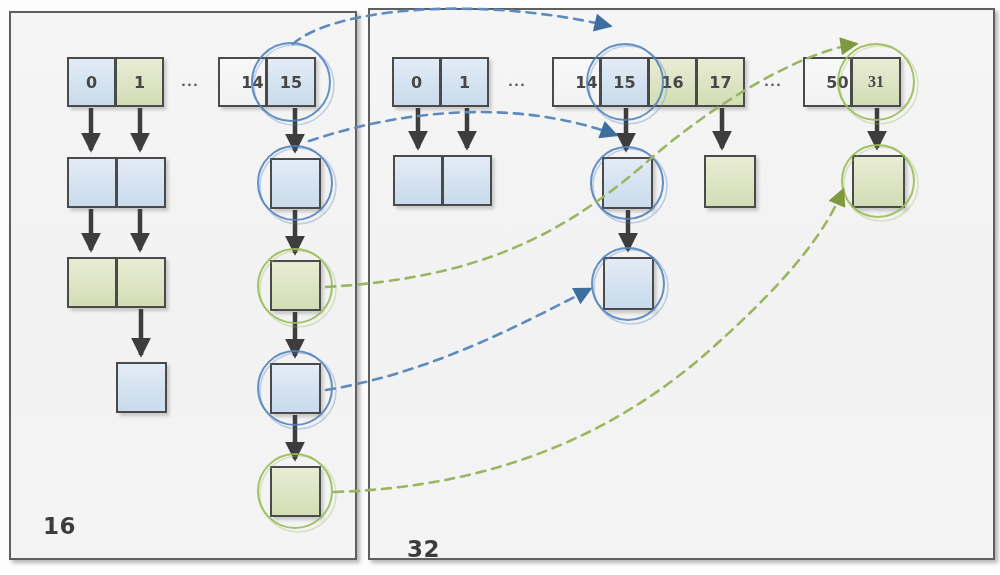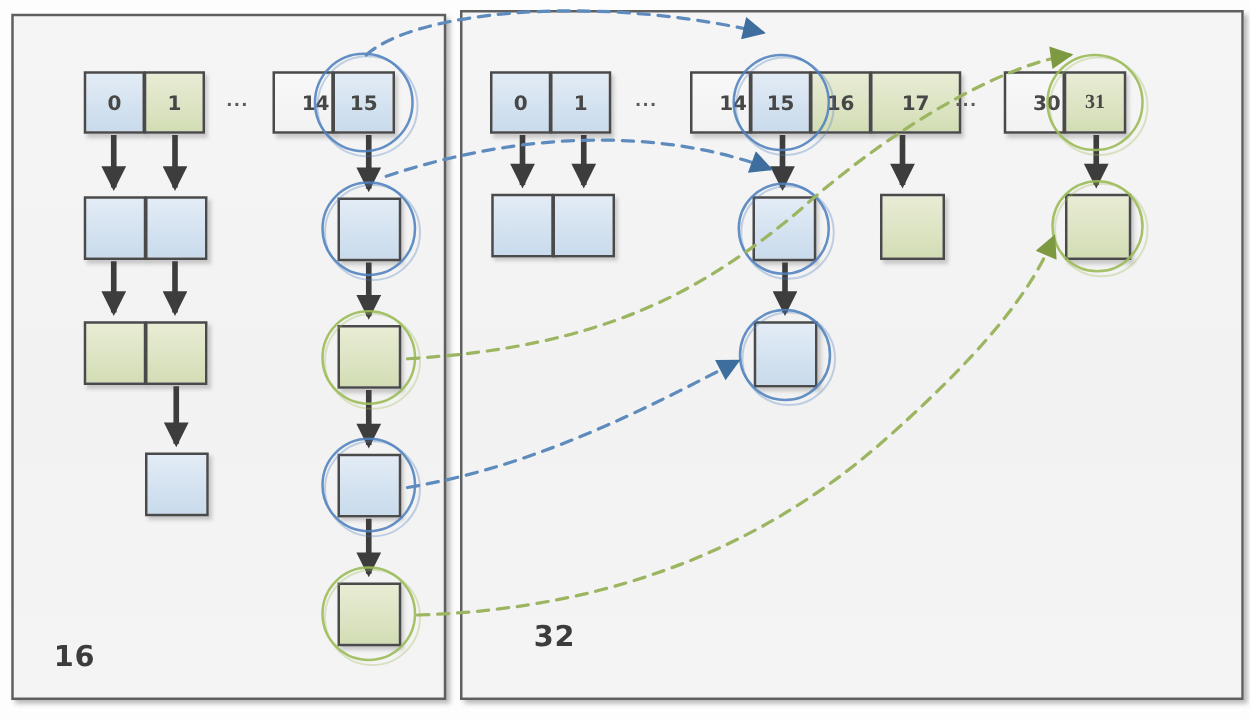--- a/index.html
+++ b/index.html
@@ -36,31 +36,31 @@
   <div class="box green" style="left:67px;top:257px;width:50px;height:51px;"></div>
   <div class="box green" style="left:116px;top:257px;width:50px;height:51px;"></div>
   <div class="box blue" style="left:116px;top:362px;width:51px;height:51px;"></div>
 
   <div class="box blue" style="left:270px;top:158px;width:51px;height:51px;"></div>
   <div class="box green" style="left:270px;top:260px;width:51px;height:51px;"></div>
   <div class="box blue" style="left:270px;top:363px;width:51px;height:51px;"></div>
   <div class="box green" style="left:270px;top:466px;width:51px;height:51px;"></div>
 
   <div class="panel" style="left:368px;top:8px;width:623px;height:548px;"></div>
-  <div class="panel-label" style="left:407px;top:497px;margin-left:20px;">32</div>
+  <div class="panel-label" style="left:407px;top:536px;">32</div>
 
   <div class="cell blue" style="left:392px;top:57px;width:49px;height:50px;">0</div>
   <div class="cell blue" style="left:440px;top:57px;width:49px;height:50px;">1</div>
   <div class="dots" style="left:503px;top:74px;width:28px;text-align:center;">...</div>
   <div class="cell white" style="left:552px;top:57px;width:49px;height:50px;">14</div>
   <div class="cell blue" style="left:600px;top:57px;width:49px;height:50px;">15</div>
   <div class="cell green" style="left:648px;top:57px;width:49px;height:50px;">16</div>
-  <div class="cell green" style="left:696px;top:57px;width:73px;height:50px;">17</div>
+  <div class="cell green" style="left:696px;top:57px;width:49px;height:50px;">17</div>
   <div class="dots" style="left:759px;top:74px;width:28px;text-align:center;">...</div>
-  <div class="cell white" style="left:803px;top:57px;width:49px;height:50px;">30</div>
+  <div class="cell white" style="left:803px;top:57px;width:49px;height:50px;">50</div>
   <div class="cell green" style="left:851px;top:57px;width:50px;height:50px;font-family:Liberation Serif, serif;">31</div>
 
   <div class="box blue" style="left:393px;top:155px;width:50px;height:51px;"></div>
   <div class="box blue" style="left:442px;top:155px;width:50px;height:51px;"></div>
   <div class="box blue" style="left:602px;top:157px;width:51px;height:52px;"></div>
   <div class="box blue" style="left:603px;top:257px;width:51px;height:53px;"></div>
   <div class="box green" style="left:704px;top:155px;width:52px;height:53px;"></div>
   <div class="box green" style="left:852px;top:155px;width:53px;height:53px;"></div>
 
   <svg class="overlay" width="1000" height="575" viewBox="0 0 1000 575">

